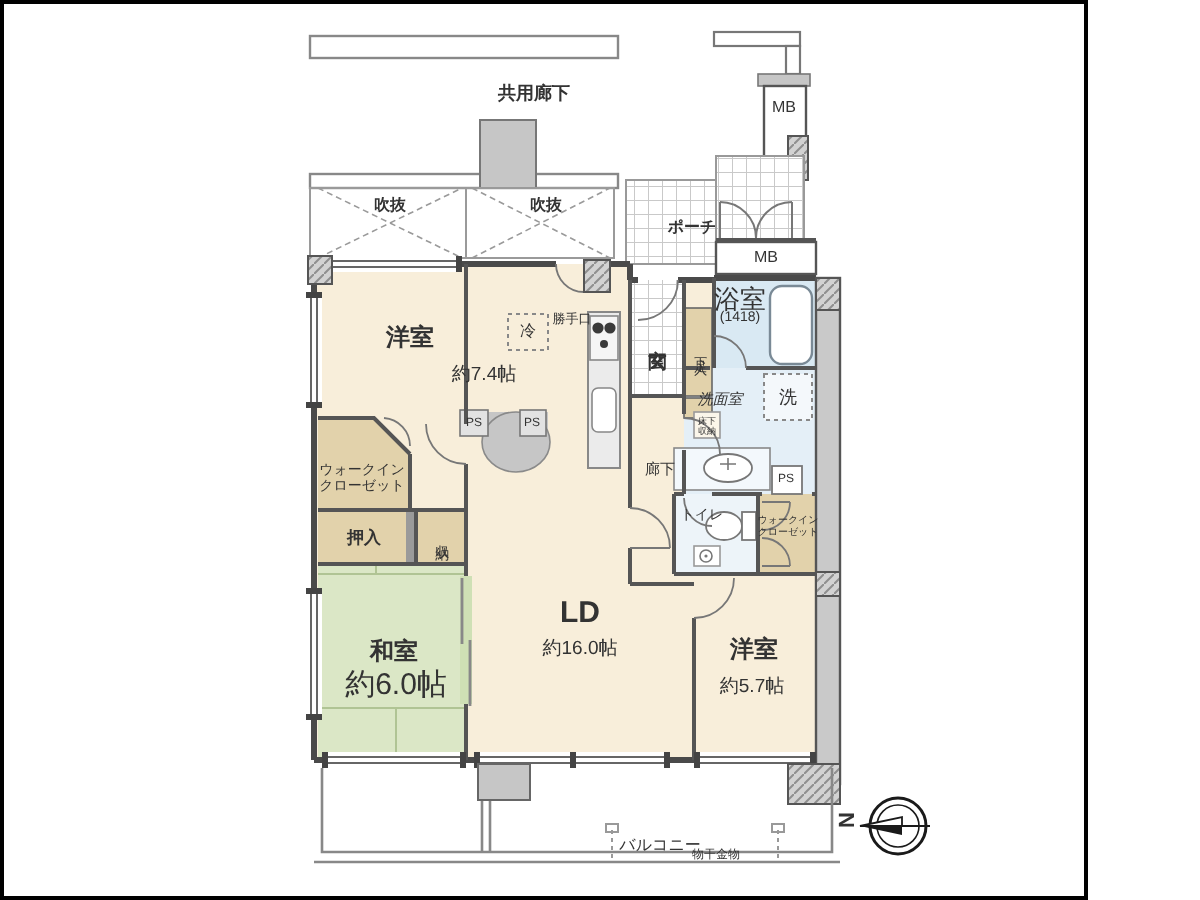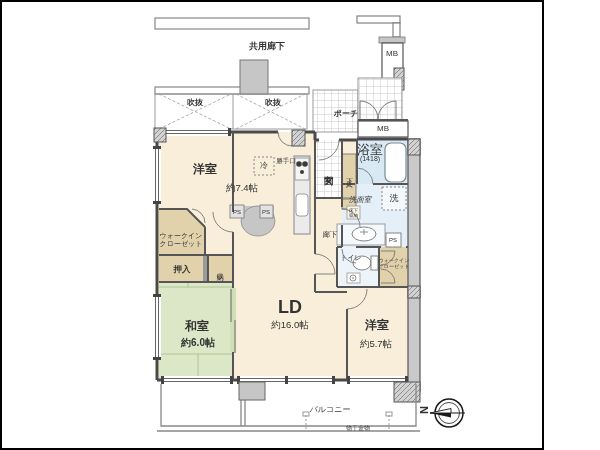--- a/index.html
+++ b/index.html
@@ -248,24 +248,24 @@
     <span>クローゼット</span>
   </div>
   <div class="lbl two" style="left:179px;top:238px;font-size:7px;">
     <span>ウォークイン</span><br>
     <span>クローゼット</span>
   </div>
   <div class="lbl b" style="left:180px;top:267px;font-size:8.5px;">押入</div>
   <div class="lbl v" style="left:218px;top:266px;font-size:7px;">収納</div>
 
   <div class="lbl b" style="left:195px;top:324px;font-size:12px;">和室</div>
-  <div class="lbl" style="left:196px;top:341px;font-size:10px;font-weight:bold;">約6.0帖</div>
-
-  <div class="lbl b" style="left:288px;top:305px;font-size:18px;">LD</div>
+  <div class="lbl" style="left:196px;top:341px;font-size:15px;">約6.0帖</div>
+
+  <div class="lbl b" style="left:288px;top:305px;font-size:15px;">LD</div>
   <div class="lbl" style="left:288px;top:323px;font-size:9.5px;">約16.0帖</div>
 
   <div class="lbl b" style="left:375px;top:323px;font-size:12px;">洋室</div>
   <div class="lbl" style="left:374px;top:342px;font-size:9.5px;text-align:center;">約5.7帖</div>
 
-  <div class="lbl" style="left:328px;top:408px;font-size:8px;">バルコニー</div>
+  <div class="lbl" style="left:328px;top:421px;font-size:8px;">バルコニー</div>
   <div class="lbl" style="left:356px;top:426px;font-size:6px;">物干金物</div>
   <div class="lbl b" style="left:423px;top:408px;font-size:11px;transform:translate(-50%,-50%) rotate(-90deg);">N</div>
 </div>
 
 </body></html>

